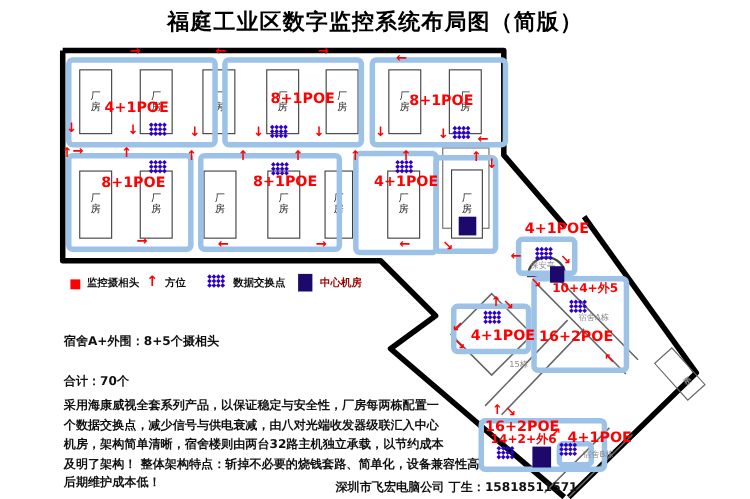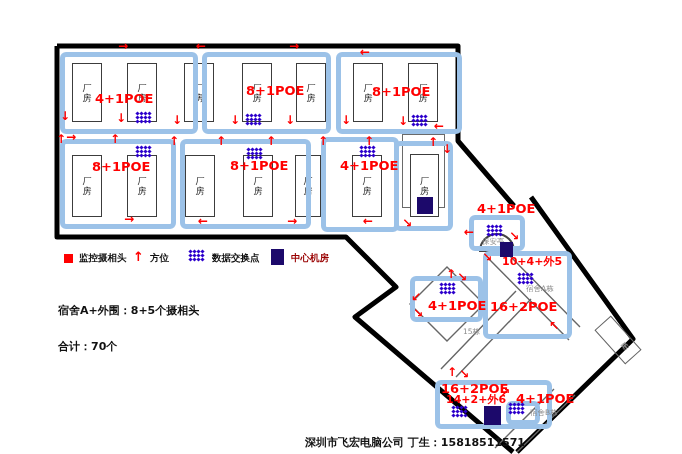--- a/index.html
+++ b/index.html
@@ -43,20 +43,21 @@
     <path d="M531 197 L633 339 L517 452" fill="none" stroke="#000" stroke-width="5" stroke-linejoin="round"></path>
 
     <path d="M486 256 L569 340 M503 249 L580 327" stroke="#666" stroke-width="1.4" fill="none"></path>
     <path d="M441 369 L516 291 M456 377 L531 299" stroke="#666" stroke-width="1.4" fill="none"></path>
     <path d="M495 448 L554 389 M517 452 L575 395" stroke="#666" stroke-width="1.4" fill="none"></path>
     <path d="M447 267 L484 304 L447 341 L410 304 Z" stroke="#666" stroke-width="1.4" fill="none"></path>
 
     <path d="M480 251 a17 17 0 0 1 34 0 Z" fill="#fff" stroke="#444" stroke-width="2"></path>
   </svg>
 
+  <div class="title">福庭工业区数字监控系统布局图（简版）</div>
 
   <div class="thinrect" style="left:402px;top:134px;width:43px;height:74px;"></div>
 
   <div class="grp" style="left:60px;top:52px;width:138px;height:82px;"></div>
   <div class="grp" style="left:202px;top:52px;width:129px;height:82px;"></div>
   <div class="grp" style="left:336px;top:52px;width:126px;height:82px;"></div>
   <div class="grp" style="left:60px;top:139px;width:116px;height:90px;"></div>
   <div class="grp" style="left:180px;top:139px;width:131px;height:90px;"></div>
   <div class="grp" style="left:321px;top:137px;width:78px;height:95px;"></div>
   <div class="grp" style="left:394px;top:141px;width:59px;height:90px;"></div>
@@ -92,20 +93,25 @@
   <div class="camsq" style="left:64px;top:254px;width:9px;height:9px;"></div>
   <div class="leglabel" style="left:79px;top:253px;">监控摄相头</div>
   <div class="arrow" style="left:133px;top:250px;font-size:13px;">↑</div>
   <div class="leglabel" style="left:150px;top:253px;">方位</div>
   <div class="leglabel" style="left:212px;top:253px;text-align:right;">数据交换点</div>
   <div class="leglabel red" style="left:291px;top:253px;">中心机房</div>
 
   <div class="sum" style="top:304px;">宿舍A+外围：8+5个摄相头</div>
   <div class="sum" style="top:340px;">合计：70个</div>
 
+  <div class="desc">采用海康威视全套系列产品，以保证稳定与安全性，厂房每两栋配置一
+个数据交换点，减少信号与供电衰减，由八对光端收发器级联汇入中心
+机房，架构简单清晰，宿舍楼则由两台32路主机独立承载，以节约成本
+及明了架构！ 整体架构特点：斩掉不必要的烧钱套路、简单化，设备兼容性高
+后期维护成本低！</div>
   <div class="sig">深圳市飞宏电脑公司 丁生：15818511571</div>
 
 <div class="bld" style="left: 72px; top: 63px; width: 30px; height: 59px;">
       <span>厂房</span>
     </div>
     <div class="bld" style="left: 127px; top: 63px; width: 30px; height: 59px;">
       <span>厂房</span>
     </div>
     <div class="bld" style="left: 184px; top: 63px; width: 30px; height: 59px;">
       <span>厂房</span>

